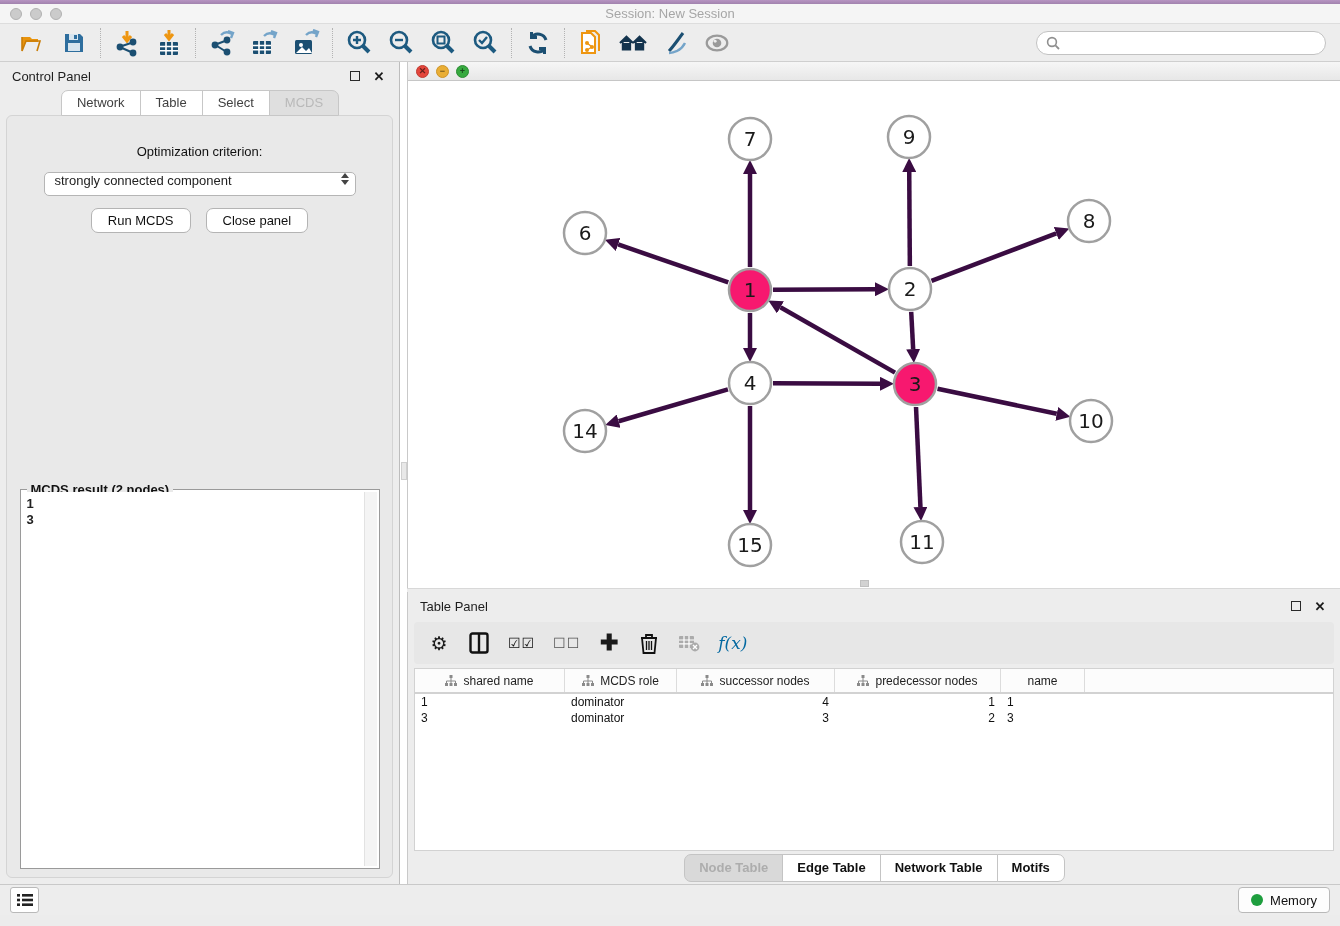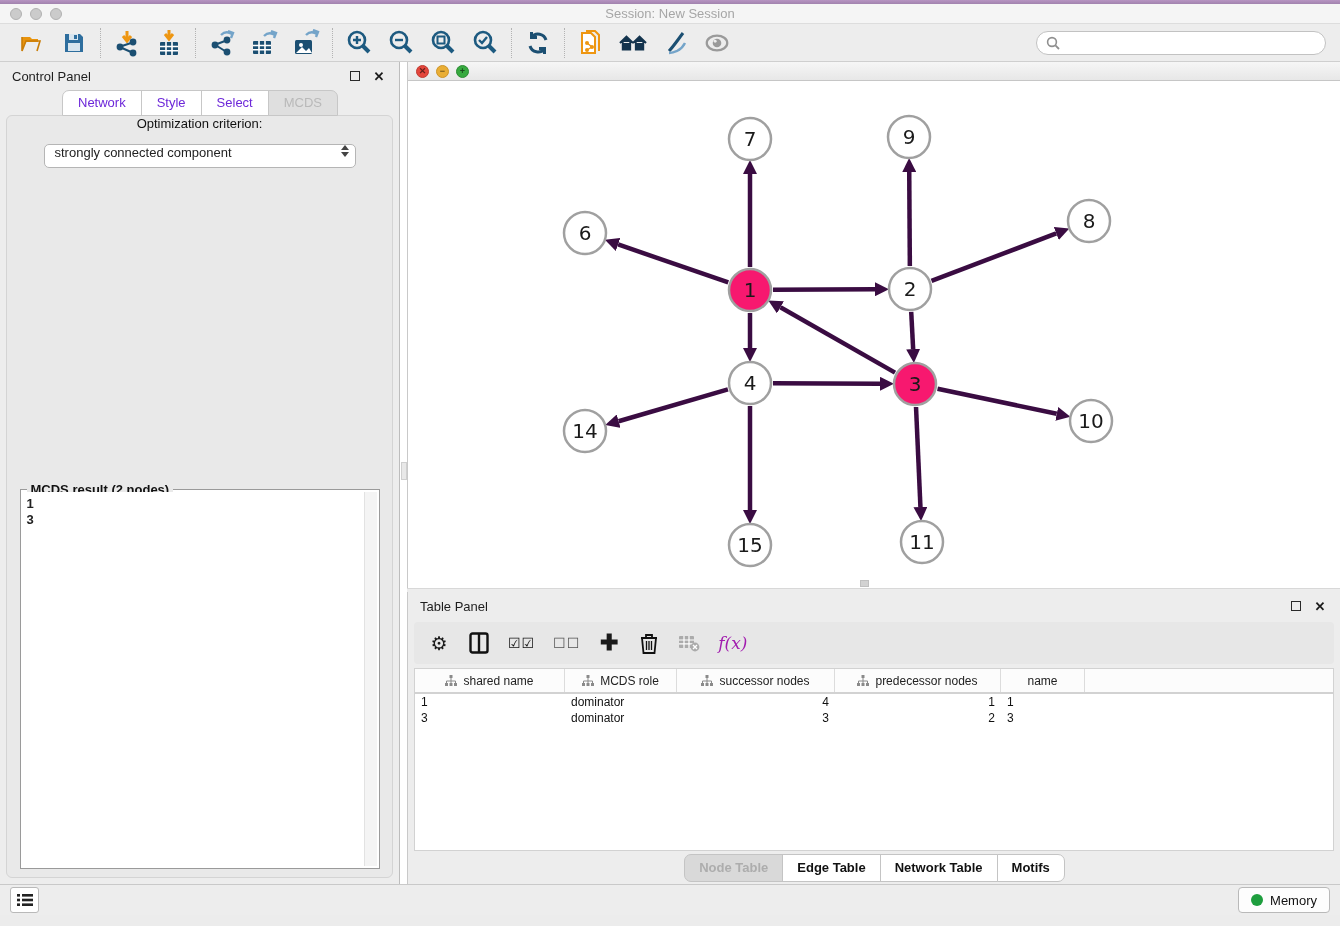--- a/index.html
+++ b/index.html
@@ -31,27 +31,27 @@
   
   .control-panel { width:400px; display:flex; flex-direction:column; background:#EDEDED; }
   .panel-header { height:28px; display:flex; align-items:center; padding:0 12px; font-size:13px; color:#1E1E1E; flex:0 0 auto; }
   .panel-header .spacer { flex:1; }
   .win-btn { width:16px; height:16px; display:flex; align-items:center; justify-content:center;
              font-size:13px; color:#1A1A1A; cursor:pointer; margin-left:8px; font-weight:bold; }
   .float-glyph { width:10px; height:10px; border:1.5px solid #2A2A2A; display:inline-block; }
 
   .cp-tabs { display:flex; justify-content:center; position:relative; z-index:2; margin-bottom:-1px; }
   .cp-tab { background:#FFF; border:1px solid #C7C7C7; padding:4px 15px 5px; font-size:13px;
-            color:#6d28d9; cursor:pointer; margin-right:-1px; }
+            color:#404040; cursor:pointer; margin-right:-1px; }
   .cp-tab:first-child { border-top-left-radius:7px; }
   .cp-tab.last { border-top-right-radius:7px; }
   .cp-tab.active { background:#DFDFDF; color:#B9B9B9; border-top-right-radius:7px; }
 
   .cp-content { flex:1; margin:0 6px 6px 6px; background:#E9E9E9; border:1px solid #D4D4D4;
-                border-radius:6px; display:flex; flex-direction:column; align-items:center; }
+                border-radius:6px; display:flex; flex-direction:column; align-items:center; padding-top:28px; }
   .opt-label { font-size:13px; color:#111; }
   .criterion-select { margin-top:13px; width:312px; height:24px; background:#FFF; border:1px solid #B5B5B5;
                       border-radius:5px; display:flex; align-items:flex-start; padding:0 6px 0 10px;
                       font-size:13px; cursor:pointer; }
   .criterion-select .sel-text { flex:1; }
   .stepper { display:flex; flex-direction:column; gap:2px; align-items:center; }
   .stepper i { width:0; height:0; border-left:4px solid transparent; border-right:4px solid transparent; }
   .stepper .up { border-bottom:5px solid #444; }
   .stepper .down { border-top:5px solid #444; }
   .cp-buttons { margin-top:12px; display:flex; gap:15px; }
@@ -88,21 +88,21 @@
   .net-hthumb { position:absolute; bottom:1px; left:452px; width:9px; height:7px; background:#D2D2D2; border:1px solid #C0C0C0; }
 
   .h-splitter { height:4px; background:#EDEDED; border-top:1px solid #D8D8D8; position:relative; cursor:row-resize; }
 
   
   .table-panel { flex:1; display:flex; flex-direction:column; background:#EDEDED; border-left:1px solid #C9C9C9; }
   .tp-toolbar { margin:2px 6px 4px; height:42px; background:#E7E7E7; border-radius:4px;
                 display:flex; align-items:center; gap:18px; padding:0 14px; flex:0 0 auto; }
   .tp-icon { display:flex; align-items:center; justify-content:center; min-width:22px; height:24px; cursor:pointer;
              font-size:19px; color:#1A1A1A; }
-  .tp-icon.disabled { color:#a21caf; cursor:default; }
+  .tp-icon.disabled { color:#0369a1; cursor:default; }
   .fx-label { font-family:"DejaVu Serif",serif; font-style:italic; font-size:17px; color:#ABABAB; }
   .checks { font-size:14px; letter-spacing:1px; color:#111; }
 
   .tp-table { margin:0 6px; background:#FFF; border:1px solid #D2D2D2; flex:1; overflow:hidden; }
   .tp-head { display:flex; height:25px; background:#FCFCFC; border-bottom:2px solid #D2D2D2; }
   .th-cell { display:flex; align-items:center; gap:6px; font-size:12px; color:#222;
              border-right:1px solid #DCDCDC; padding:0 6px; justify-content:center; cursor:pointer; }
   .tp-row { display:flex; height:16px; align-items:center; font-size:12px; color:#111; cursor:default; }
   .td-cell { padding:0 6px; overflow:hidden; white-space:nowrap; }
 
@@ -297,32 +297,36 @@
     <div class="panel-header">
       <span>Control Panel</span>
       <span class="spacer"></span>
       <span class="win-btn">
           <span class="float-glyph"></span>
         </span>
       <span class="win-btn">✕</span>
     </div>
     <div class="cp-tabs" id="cp-tabs">
         <div class="cp-tab">Network</div>
-        <div class="cp-tab">Style</div>
+        <div class="cp-tab">Table</div>
         <div class="cp-tab">Select</div>
         <div class="cp-tab active last">MCDS</div>
       </div>
     <div class="cp-content">
       <div class="opt-label">Optimization criterion:</div>
       <div class="criterion-select">
         <span class="sel-text">strongly connected component</span>
         <span class="stepper">
             <i class="up"></i>
             <i class="down"></i>
           </span>
+      </div>
+      <div class="cp-buttons">
+        <button class="btn">Run MCDS</button>
+        <button class="btn">Close panel</button>
       </div>
       <div class="mcds-fieldset">
         <span class="mcds-legend">MCDS result (2 nodes)</span>
         <div class="mcds-body" id="mcds-lines">
             <div>1</div>
             <div>3</div>
           </div>
         <div class="mcds-scroll"></div>
       </div>
     </div>

